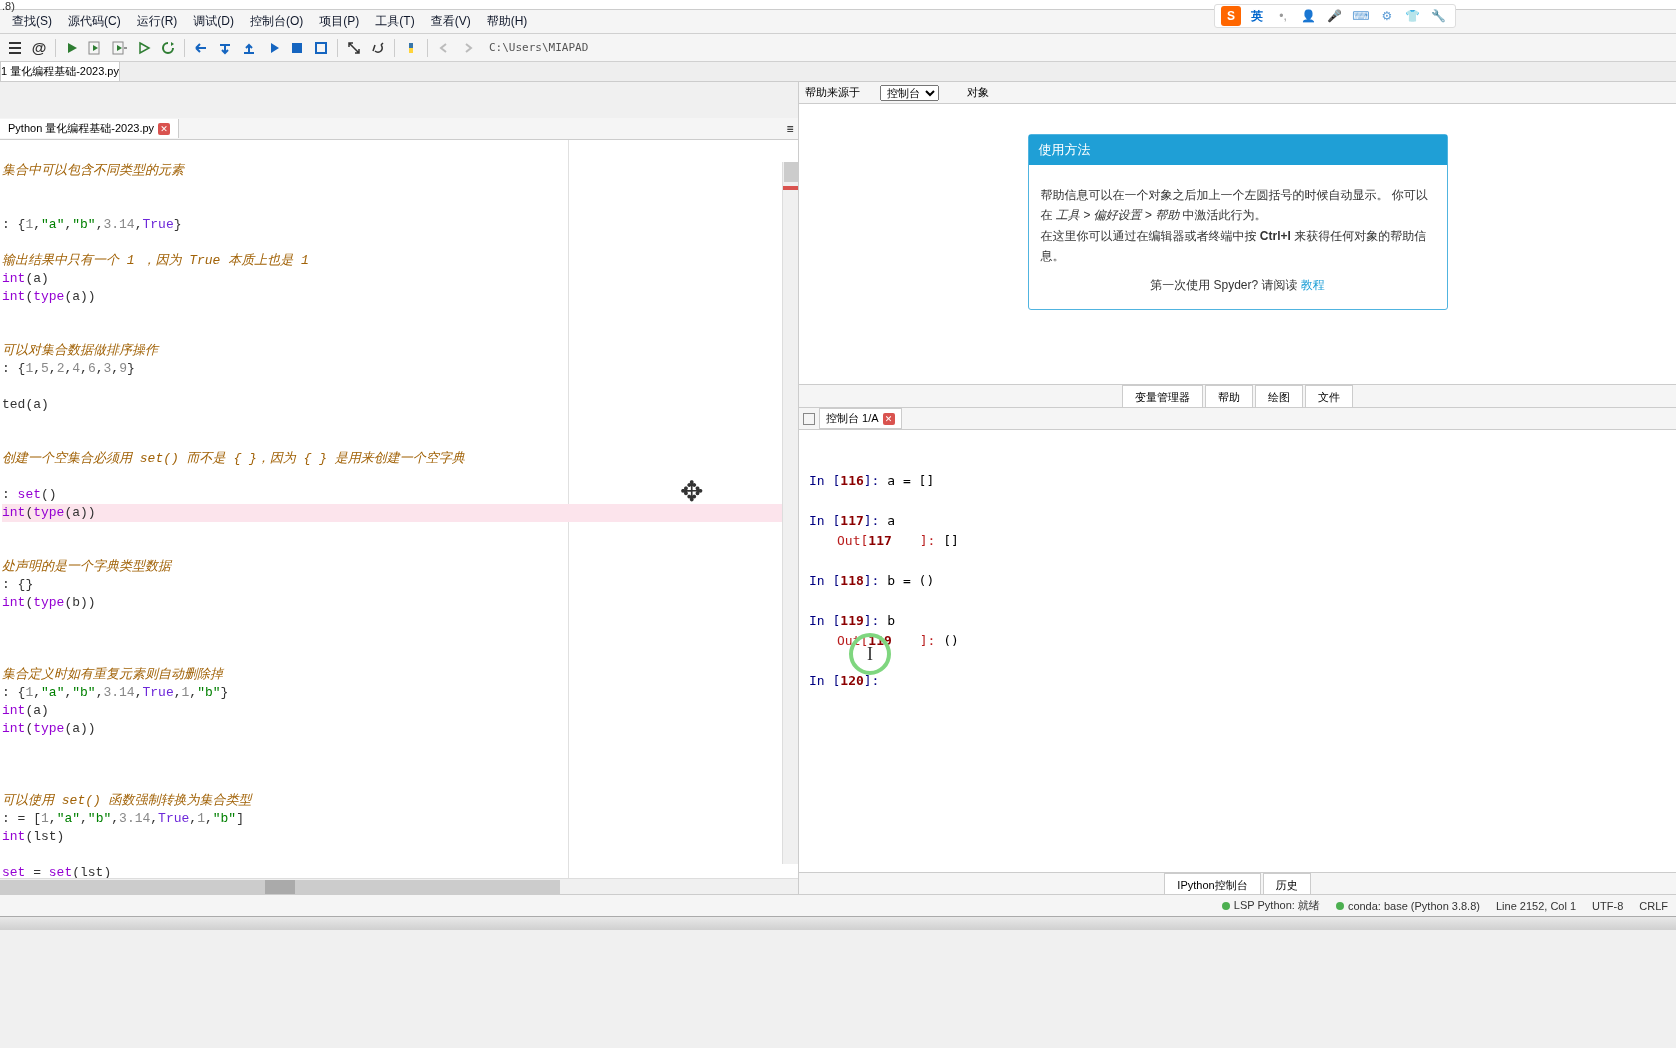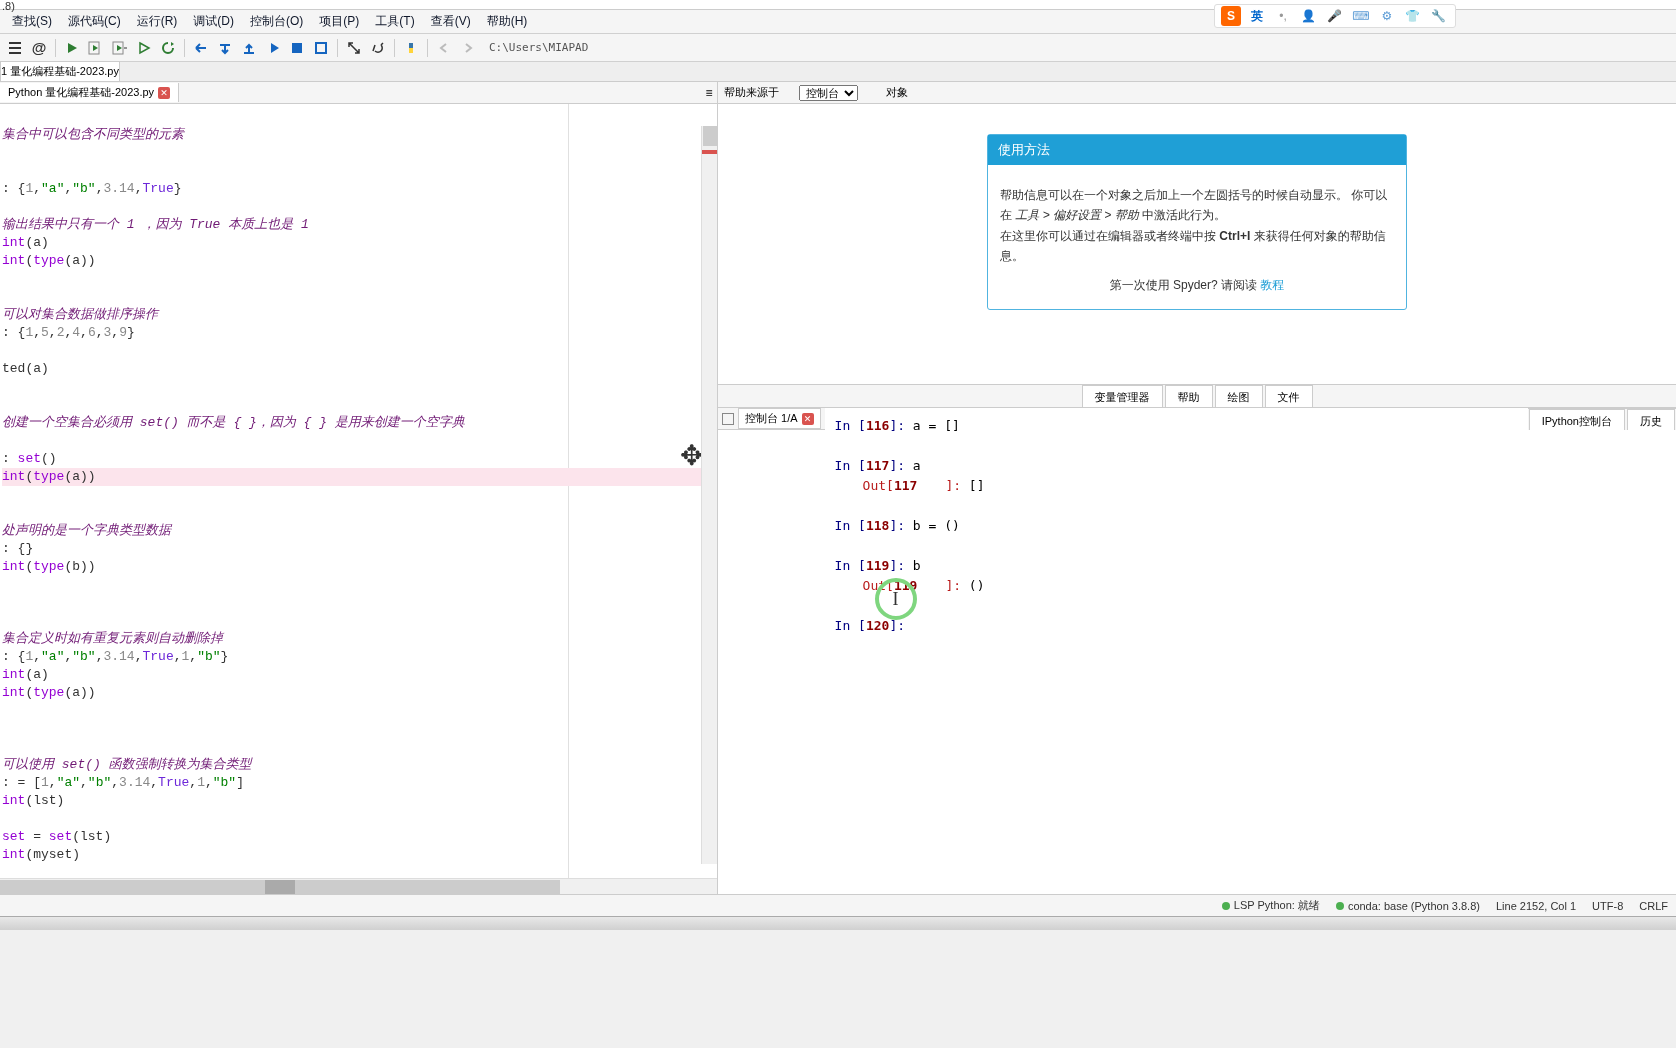--- a/index.html
+++ b/index.html
@@ -7,29 +7,29 @@
 .title-bar { height: 10px; background: #fff; border-bottom: 1px solid #ccc; font-size: 11px; padding-left: 2px; color: #333; }
 .menu-bar { height: 24px; background: #f5f5f5; border-bottom: 1px solid #d0d0d0; display: flex; align-items: center; padding: 0 4px; }
 .menu-item { padding: 3px 8px; cursor: pointer; color: #0f172a; }
 .toolbar { height: 28px; background: #f5f5f5; border-bottom: 1px solid #d0d0d0; display: flex; align-items: center; padding: 0 4px; gap: 2px; }
 .tb-btn { width: 22px; height: 22px; display: flex; align-items: center; justify-content: center; cursor: pointer; border: 1px solid transparent; }
 .tb-sep { width: 1px; height: 18px; background: #ccc; margin: 0 3px; }
 .path-box { margin-left: 8px; font-size: 11px; color: #555; font-family: Consolas, monospace; }
 .tab-bar { height: 20px; background: #eee; border-bottom: 1px solid #ccc; display: flex; align-items: flex-end; font-size: 11px; }
 .close-x { color: #fff; background: #d9534f; border-radius: 2px; width: 12px; height: 12px; display: inline-flex; align-items: center; justify-content: center; font-size: 9px; cursor: pointer; }
 .main-area { display: flex; height: 812px; }
-.editor-pane { width: 717px; background: #fff; position: relative; display: flex; flex-direction: column; }
+.editor-pane { width: 798px; background: #fff; position: relative; display: flex; flex-direction: column; margin-top: 36px; }
 .editor-tabs { height: 22px; border-bottom: 1px solid #ccc; display: flex; align-items: center; background: #f5f5f5; }
 .editor-tab { padding: 2px 8px; background: #fff; border-right: 1px solid #ccc; font-size: 11px; display: flex; align-items: center; gap: 4px; }
 .editor-body { flex: 1; position: relative; overflow: hidden; }
 .code-area { font-family: Consolas, "Courier New", monospace; font-size: 13px; line-height: 18px; padding: 4px 0 4px 2px; white-space: pre; color: #333; position: relative; }
 .code-area .line { height: 18px; }
 .code-ruler { position: absolute; left: 568px; top: 0; bottom: 0; width: 1px; background: #e0e0e0; }
 .hl-line { background: #fce4ec; }
-.c-comment { color: #701a75; font-style: italic; }
+.c-comment { color: #a16207; font-style: italic; }
 .c-num { color: #888; }
 .c-str { color: #008000; }
 .c-builtin { color: #9400d3; }
 .c-bool { color: #6d28d9; }
 .move-cursor { position: absolute; top: 335px; left: 680px; font-size: 28px; color: #333; pointer-events: none; }
 .editor-scrollbar-v { position: absolute; right: 0; top: 22px; bottom: 14px; width: 16px; background: #f0f0f0; border-left: 1px solid #ddd; }
 .scroll-thumb-v { position: absolute; top: 0; width: 14px; left: 1px; height: 20px; background: #ccc; }
 .scroll-mark-red { position: absolute; width: 100%; height: 4px; background: #d9534f; top: 24px; }
 .editor-scrollbar-h { height: 16px; background: #f0f0f0; border-top: 1px solid #ddd; position: relative; }
 .scroll-thumb-h { position: absolute; left: 0; top: 1px; height: 14px; width: 560px; background: #ccc; }
@@ -40,21 +40,21 @@
 .help-body { height: 280px; background: #fff; padding: 14px; overflow: auto; }
 .help-card { border: 1px solid #50b4e0; border-radius: 3px; margin: 16px auto; width: 420px; }
 .help-card-title { background: #1f9fd6; color: #fff; padding: 6px 10px; font-size: 13px; }
 .help-card-body { padding: 10px 12px; font-size: 12px; line-height: 1.7; color: #333; }
 .help-card-body b { font-weight: bold; }
 .help-card-body i { font-style: italic; }
 .help-link { color: #1f9fd6; cursor: pointer; }
 .help-footer { text-align: center; padding: 8px 0 4px; font-size: 12px; }
 .pane-tabs { height: 24px; background: #f5f5f5; border-top: 1px solid #ccc; border-bottom: 1px solid #ccc; display: flex; justify-content: center; }
 .pane-tab { padding: 4px 12px; border: 1px solid #ccc; border-bottom: none; background: #fff; margin: 0 1px; font-size: 11px; cursor: pointer; }
-.console-wrap { flex: 1; display: flex; flex-direction: row; background: #fff; }
+.console-wrap { flex: 1; display: flex; flex-direction: column; background: #fff; gap: 33px; }
 .console-tabs { height: 22px; background: #f5f5f5; border-bottom: 1px solid #ccc; display: flex; align-items: center; padding: 0 4px; gap: 4px; }
 .console-tab { padding: 2px 6px; background: #fff; border: 1px solid #ccc; font-size: 11px; display: flex; align-items: center; gap: 4px; }
 .console-body { flex: 1; font-family: Consolas, monospace; font-size: 13px; padding: 8px 10px; line-height: 20px; position: relative; }
 .console-body .in-label { color: #000080; }
 .console-body .num { color: #8B0000; font-weight: bold; }
 .console-body .out-label { color: #b91c1c; margin-left: 28px; }
 .cursor-ring { position: absolute; width: 42px; height: 42px; border: 4px solid #7fd67f; border-radius: 50%; top: 170px; left: 50px; display: flex; align-items: center; justify-content: center; }
 .cursor-ring::after { content: "I"; font-family: serif; color: #333; font-size: 18px; }
 .bottom-tabs { height: 22px; background: #f5f5f5; border-top: 1px solid #ccc; display: flex; justify-content: center; }
 .status-bar { height: 22px; background: #f5f5f5; border-top: 1px solid #ccc; display: flex; align-items: center; font-size: 11px; padding: 0 8px; justify-content: flex-end; gap: 16px; color: #333; }

